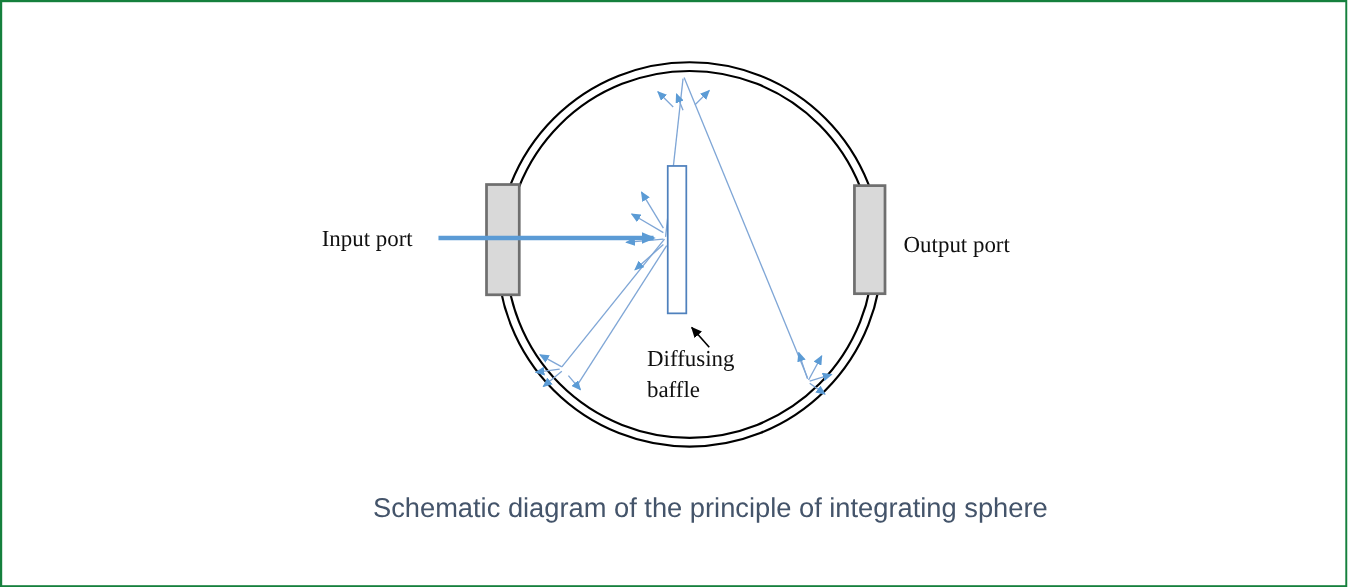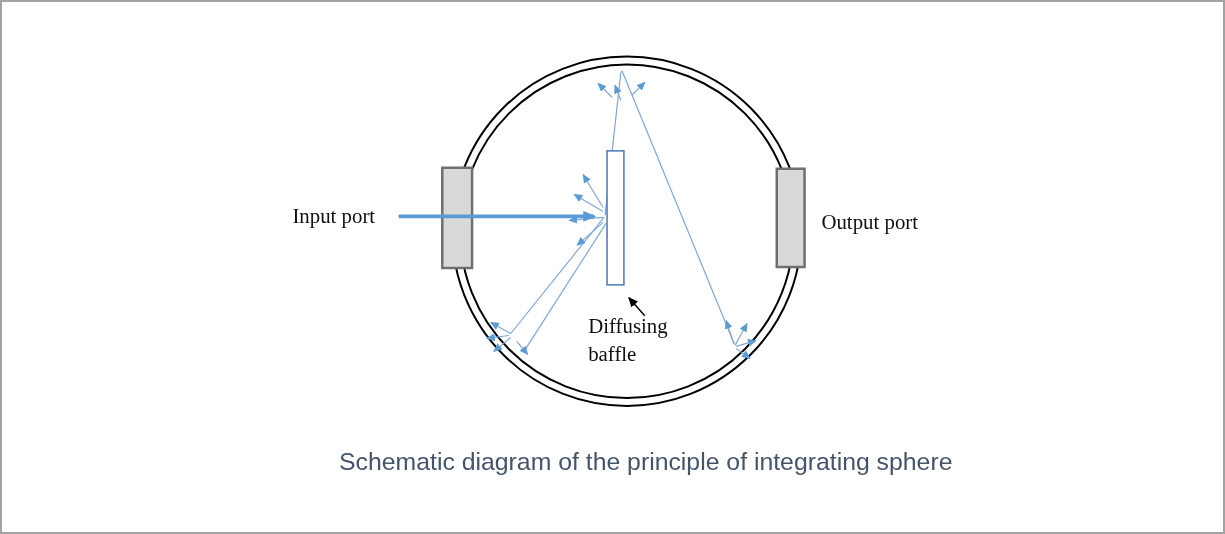--- a/index.html
+++ b/index.html
@@ -1,21 +1,21 @@
 <!DOCTYPE html>
 <html><head>
 <meta charset="utf-8">
 <style>
   html,body{margin:0;padding:0;background:#ffffff;}
   .page{
     position:relative;
     width:1225px;height:534px;
     box-sizing:border-box;
     background:#ffffff;
-    border:2px solid #a3a3a3;
+    border:2px solid #15803d;
     font-family:"Liberation Sans",sans-serif;
     overflow:hidden;
   }
   .page svg{display:block;width:100%;height:100%;}
   .serif-label{
     font-family:"Liberation Serif","DejaVu Serif",serif;
     font-size:21px;
     fill:#101010;
   }
   .caption-text{

